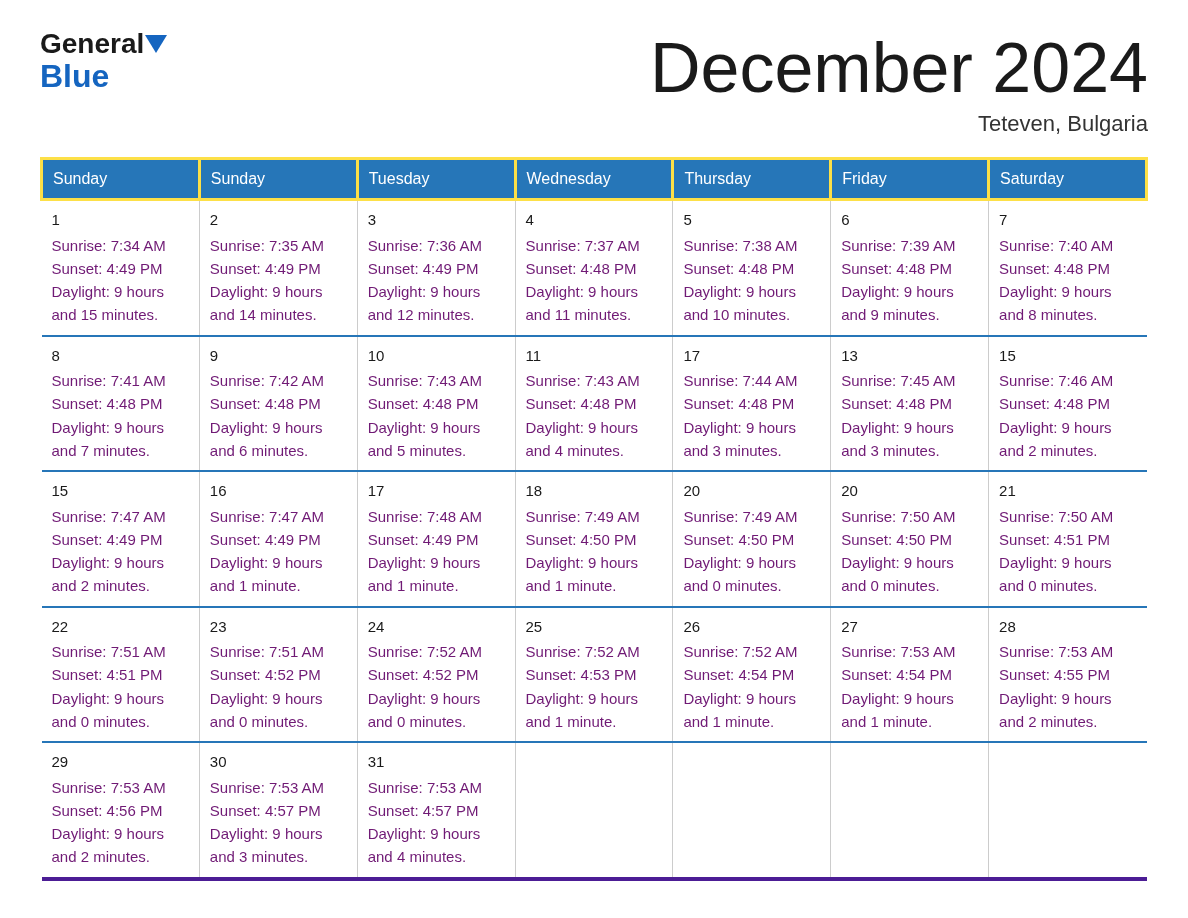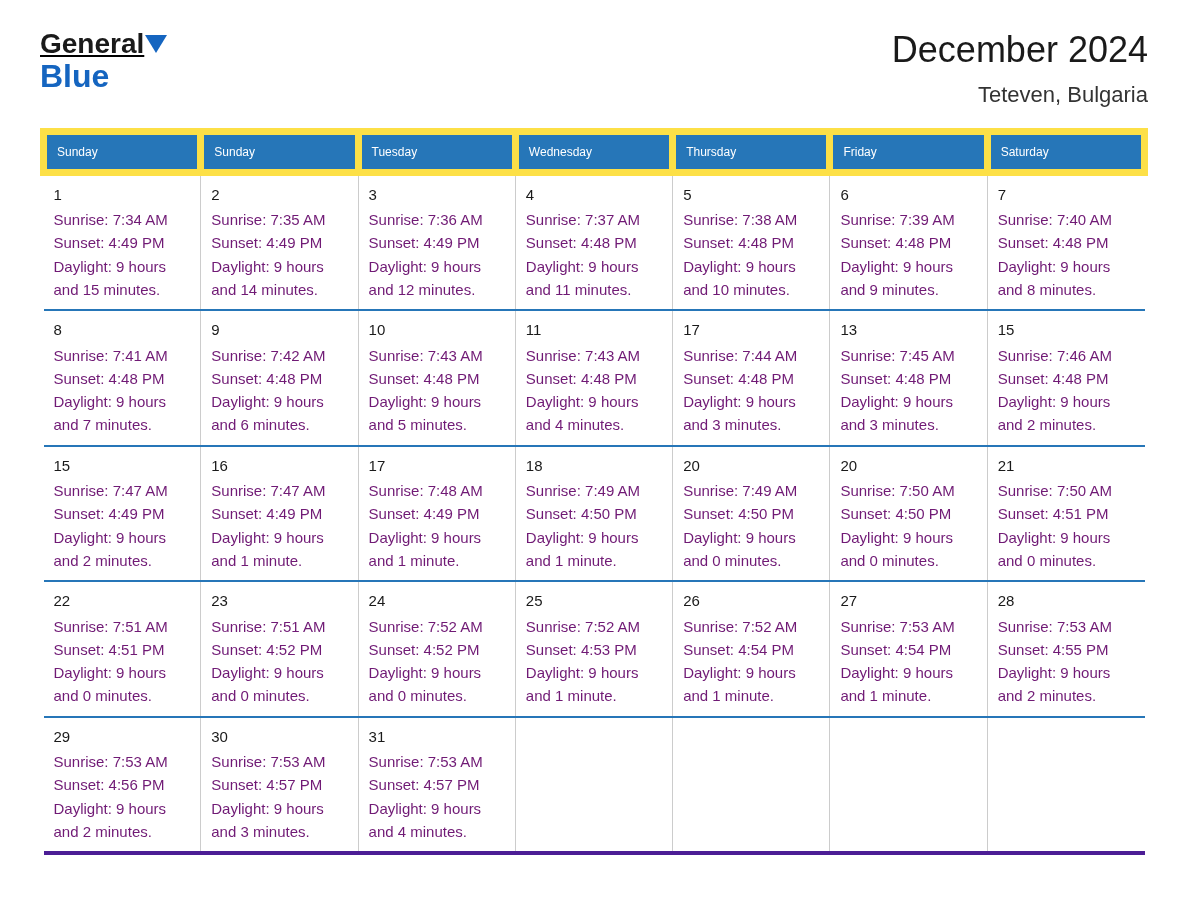--- a/index.html
+++ b/index.html
@@ -24,55 +24,54 @@
     .logo-text {
       font-size: 28px;
       font-weight: bold;
       color: #1a1a1a;
       line-height: 1;
     }
     .logo-text span.general { color: #1a1a1a; }
     .logo-line {
       display: flex;
       align-items: center;
-      text-decoration: underline;
     }
     .logo-blue-text {
       color: #1565c0;
       font-size: 32px;
       font-weight: bold;
     }
     .title-block {
       text-align: right;
     }
     .month-title {
-      font-size: 36px;
+      font-size: 70px;
       font-weight: normal;
       color: #1a1a1a;
       line-height: 1.1;
     }
     .location {
       font-size: 22px;
       color: #333;
-      margin-top: 12px;
+      margin-top: 4px;
     }
     table {
       width: 100%;
       border-collapse: collapse;
     }
     thead tr {
       background-color: #2676b8;
       color: white;
     }
     thead th {
       padding: 10px 10px;
-      font-size: 12px;
+      font-size: 16px;
       font-weight: normal;
       text-align: left;
-      border: 7px solid #fde047;
+      border: 3px solid #fde047;
     }
     tbody tr {
       border-bottom: 2px solid #2676b8;
     }
     tbody td {
       padding: 8px 10px;
       vertical-align: top;
       font-size: 13.5px;
       color: #1a1a1a;
       border-right: 1px solid #ccc;

